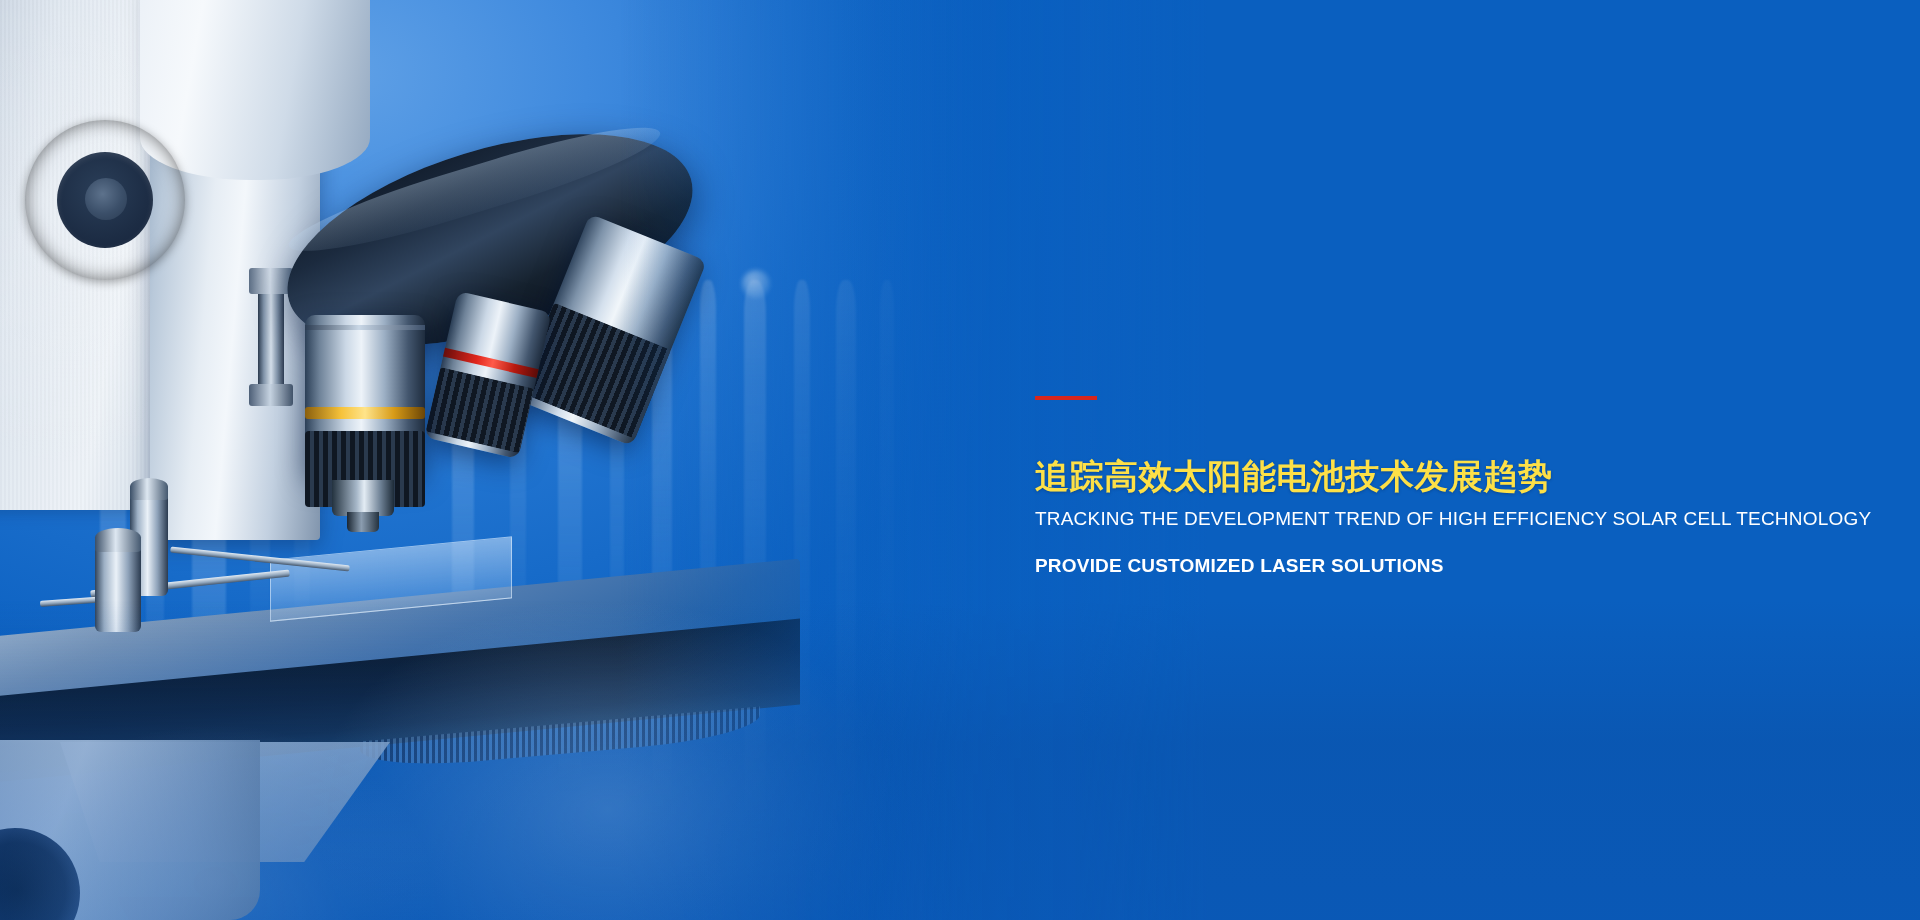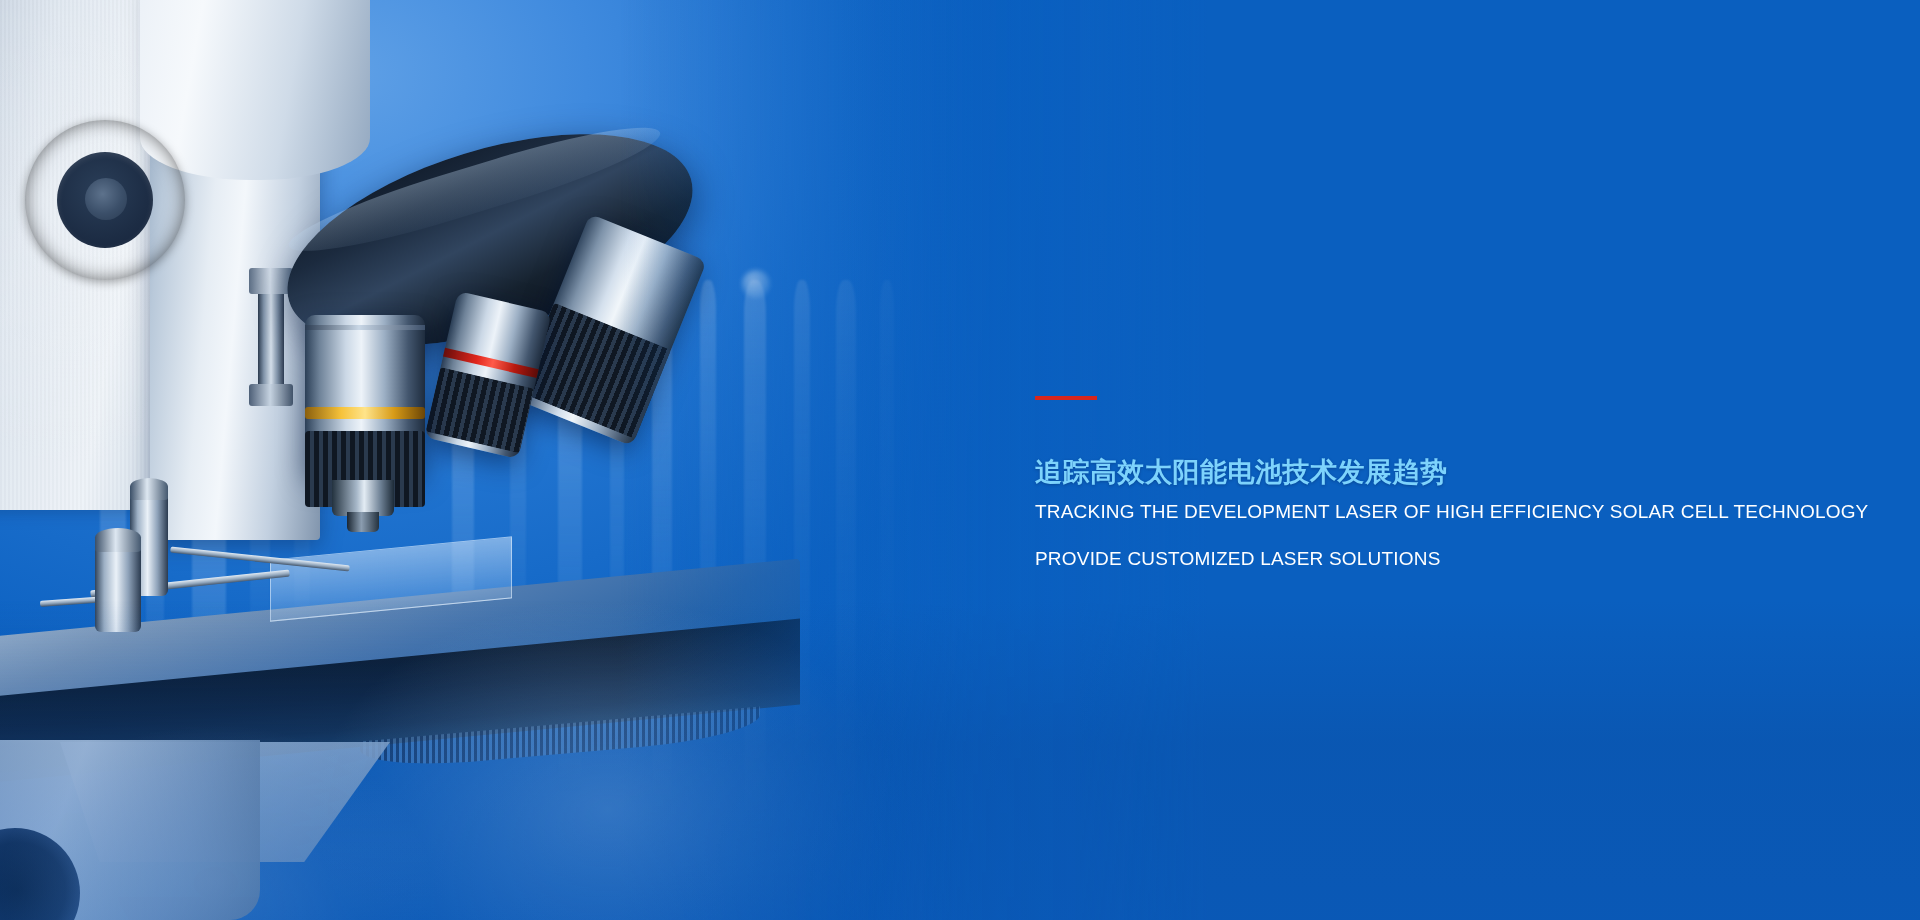--- a/index.html
+++ b/index.html
@@ -331,22 +331,22 @@
     top: 396px;
     width: 820px;
   }
   .accent-rule {
     width: 62px;
     height: 4px;
     background: #d8261c;
     margin-bottom: 58px;
   }
   .headline-sub {
-    color: #7dd3fc;
-    font-size: 27px;
+    color: #fde047;
+    font-size: 34px;
     font-weight: bold;
     letter-spacing: .5px;
     line-height: 1.1;
     margin: 0 0 14px 0;
     text-shadow: 0 1px 3px rgba(0,30,75,.35);
     white-space: nowrap;
   }
   .headline-main {
     color: #ffffff;
     font-size: 60px;
@@ -359,21 +359,21 @@
   }
   .en-line {
     color: #ffffff;
     font-size: 19px;
     font-weight: normal;
     letter-spacing: .2px;
     line-height: 1;
     margin: 0 0 28px 0;
     white-space: nowrap;
   }
-  .en-line:last-child { margin-bottom: 10px; }
+  .en-line:last-child { margin-bottom: 10px; font-weight: bold; }
 </style>
 </head>
 <body>
 
 <div class="banner">
 
   <div class="bg-base"></div>
 
   <div class="scope">
 
@@ -446,17 +446,17 @@
     <div class="photo-haze"></div>
     <div class="photo-fade"></div>
   </div>
 
   <div class="bg-right-solid"></div>
   <div class="bg-bottom-dark"></div>
 
   <div class="content">
     <div class="accent-rule"></div>
     <h2 class="headline-sub">追踪高效太阳能电池技术发展趋势</h2>
-    <p class="en-line">TRACKING THE DEVELOPMENT LASER OF HIGH EFFICIENCY SOLAR CELL TECHNOLOGY</p>
+    <p class="en-line">TRACKING THE DEVELOPMENT TREND OF HIGH EFFICIENCY SOLAR CELL TECHNOLOGY</p>
     <p class="en-line">PROVIDE CUSTOMIZED LASER SOLUTIONS</p>
   </div>
 
 </div>
 
 </body></html>

